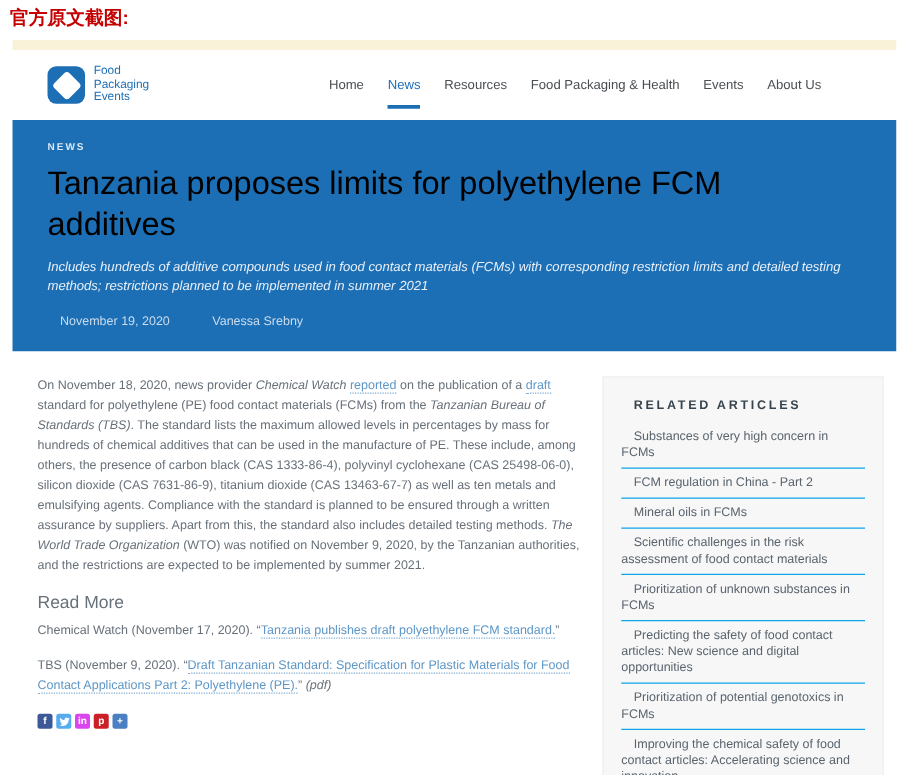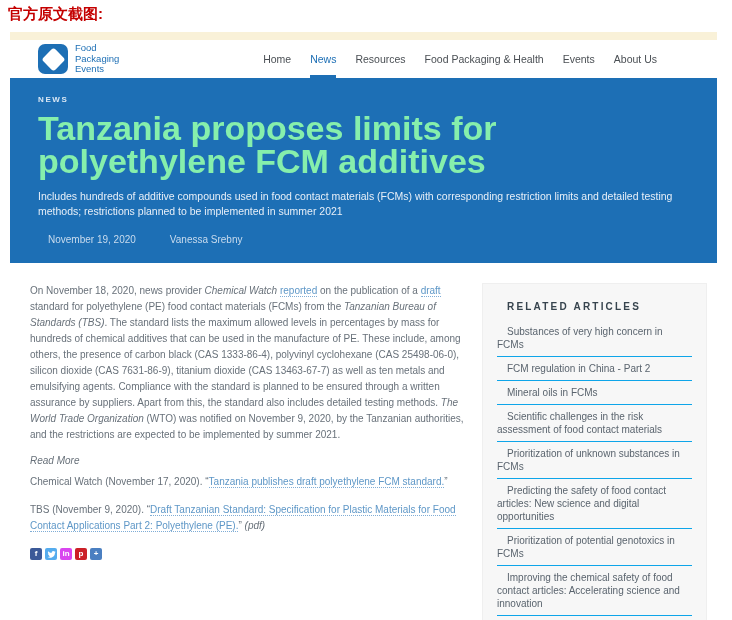--- a/index.html
+++ b/index.html
@@ -1,40 +1,40 @@
 <!DOCTYPE html>
 <html><head>
 <meta charset="utf-8">
 <style>
   html,body{margin:0;padding:0;width:732px;height:620px;background:#fff;overflow:hidden;
     font-family:"Liberation Sans",sans-serif;}
   .annotation-label{position:absolute;top:5px;left:8px;font-size:15px;font-weight:bold;color:#c40000;}
   .screenshot{position:absolute;top:32px;left:10px;width:707px;background:#fff;}
   .cream-strip{height:8px;background:#f9f1d8;}
   
-  .site-header{height:38px;display:flex;align-items:center;padding:0 0 0 28px;background:#fff;position:relative;}
+  .site-header{height:56px;display:flex;align-items:center;padding:0 0 0 28px;background:#fff;position:relative;}
   .logo{display:flex;align-items:center;text-decoration:none;}
   .logo-mark{width:30px;height:30px;background:#1d6fb5;border-radius:7px;display:flex;align-items:center;justify-content:center;}
   .diamond{width:17px;height:17px;background:#fff;transform:rotate(45deg);border-radius:3px;}
   .logo-text{margin-left:7px;color:#1d6fb5;font-size:9.5px;line-height:10.5px;display:flex;flex-direction:column;}
   .nav{margin-left:auto;margin-right:60px;display:flex;gap:19px;align-items:flex-end;}
   .nav-item{position:relative;font-size:10.5px;color:#4a4f54;text-decoration:none;white-space:nowrap;}
   .nav-item.active{color:#1d6fb5;}
   .nav-item.active::after{content:"";position:absolute;left:0;right:0;bottom:-13px;height:3px;background:#1d6fb5;}
   
   .hero{background:#1d6fb5;padding:17px 40px 18px 28px;}
   .kicker{font-size:8px;font-weight:bold;letter-spacing:1.6px;color:#d9e7f4;}
-  .title{margin:8px 0 0;font-size:34px;line-height:33px;font-weight:bold;color:#86efac;max-width:620px;}
-  .subtitle{margin:11px 0 0;font-size:10.5px;line-height:15px;color:#e7eff8;max-width:672px;}
+  .title{margin:8px 0 0;font-size:26px;line-height:33px;font-weight:normal;color:#000000;max-width:620px;}
+  .subtitle{margin:11px 0 0;font-size:10.5px;line-height:15px;color:#e7eff8;max-width:672px;font-style:italic;}
   .meta{margin-top:15px;padding-left:10px;font-size:10px;color:#c8dbee;display:flex;gap:34px;}
   
   .content{display:flex;align-items:flex-start;padding:20px 10px 0 20px;gap:12px;}
   .article-col{width:440px;}
   .body-text{margin:0 0 12px;font-size:10px;line-height:16px;color:#68717a;}
-  .italic-label{margin:2px 0 8px;font-size:10px;font-style:italic;color:#68717a;}
+  .italic-label{margin:2px 0 8px;font-size:14px;color:#68717a;}
   .body-text em{font-style:italic;}
   .tlink{color:#5e97c7;text-decoration:none;border-bottom:1px dotted #7fadd6;}
   .share-row{margin-top:14px;display:flex;gap:3px;}
   .share-icon{width:12px;height:12px;border-radius:2px;color:#fff;font-size:8px;font-weight:bold;
     display:flex;align-items:center;justify-content:center;text-decoration:none;line-height:1;}
   .topics-row{margin-top:15px;font-size:10px;color:#68717a;}
   
   .sidebar{width:225px;box-sizing:border-box;background:#f7f7f7;border:1px solid #efefef;padding:17px 14px 12px;}
   .sidebar-title{margin:0 0 8px;padding-left:10px;font-size:10px;font-weight:bold;letter-spacing:2.2px;color:#37444e;}
   .sidebar-list{list-style:none;margin:0;padding:0;}

